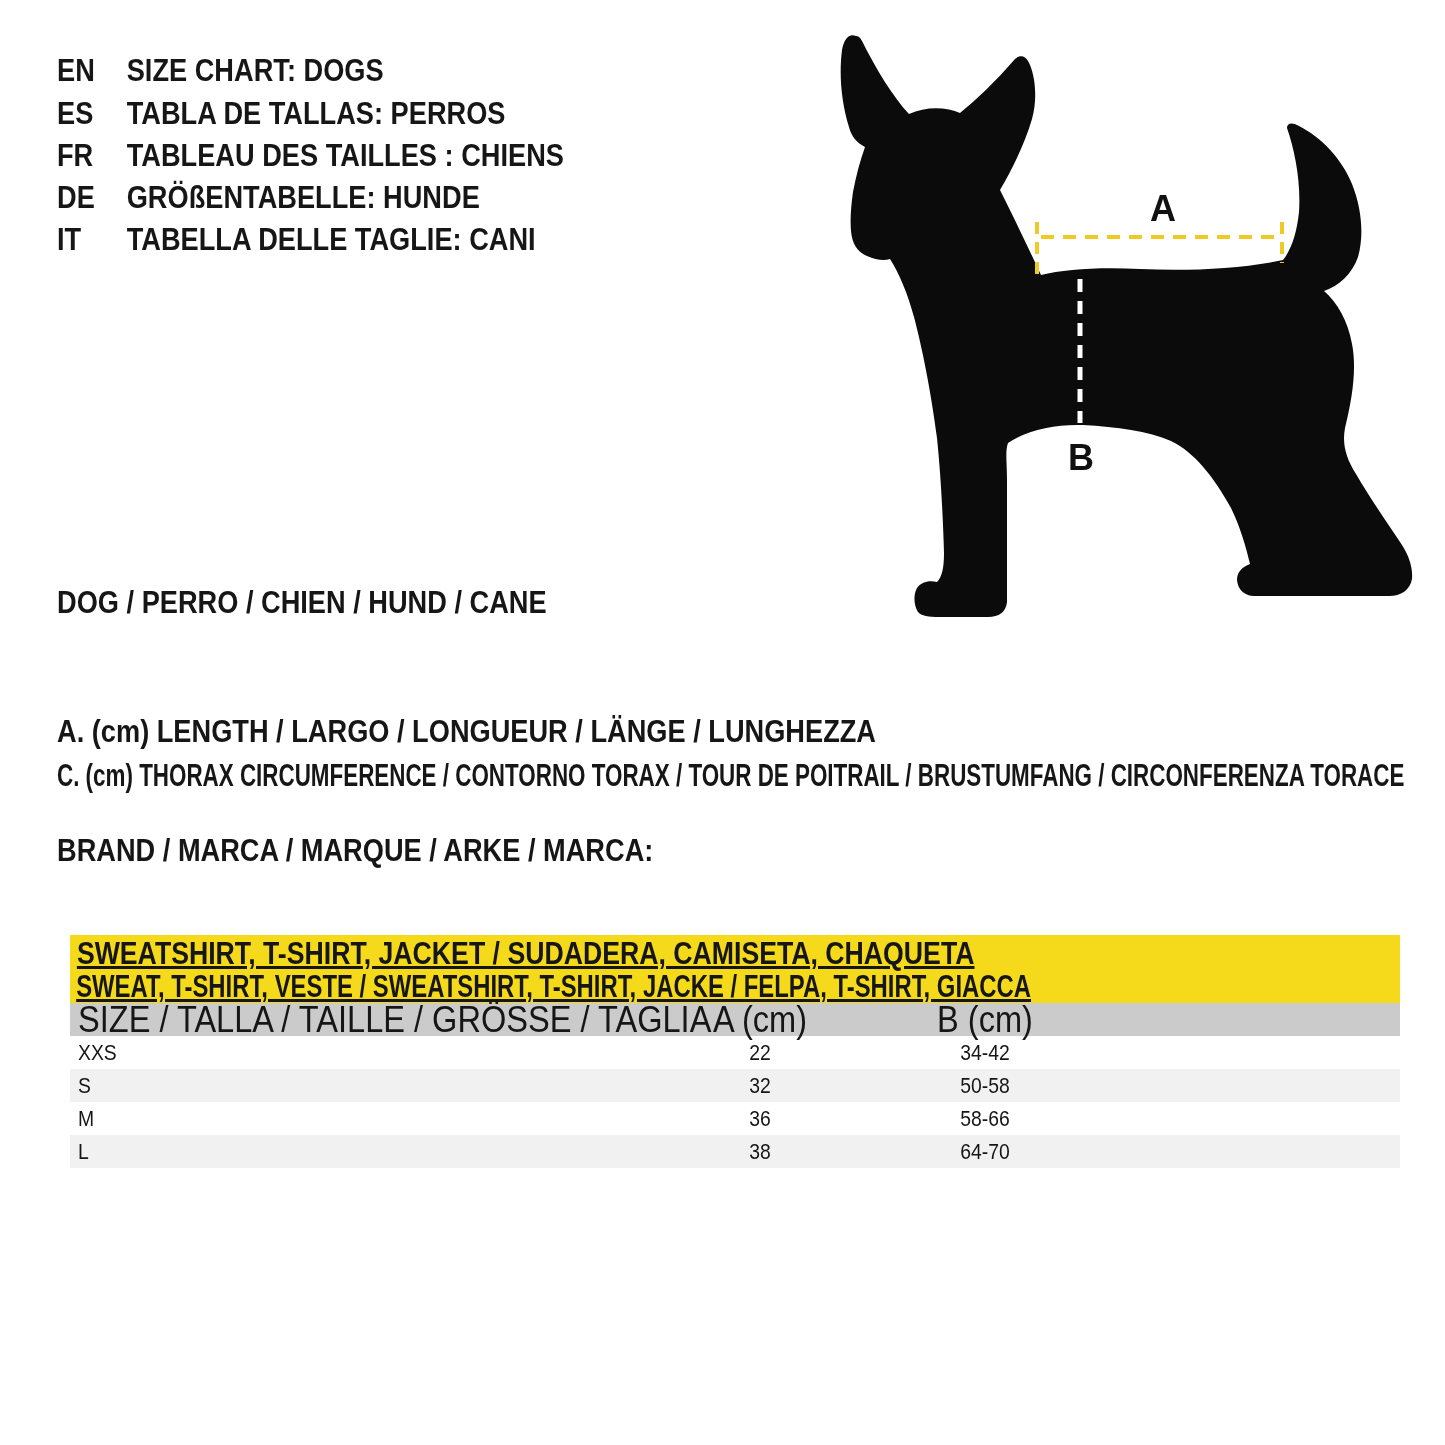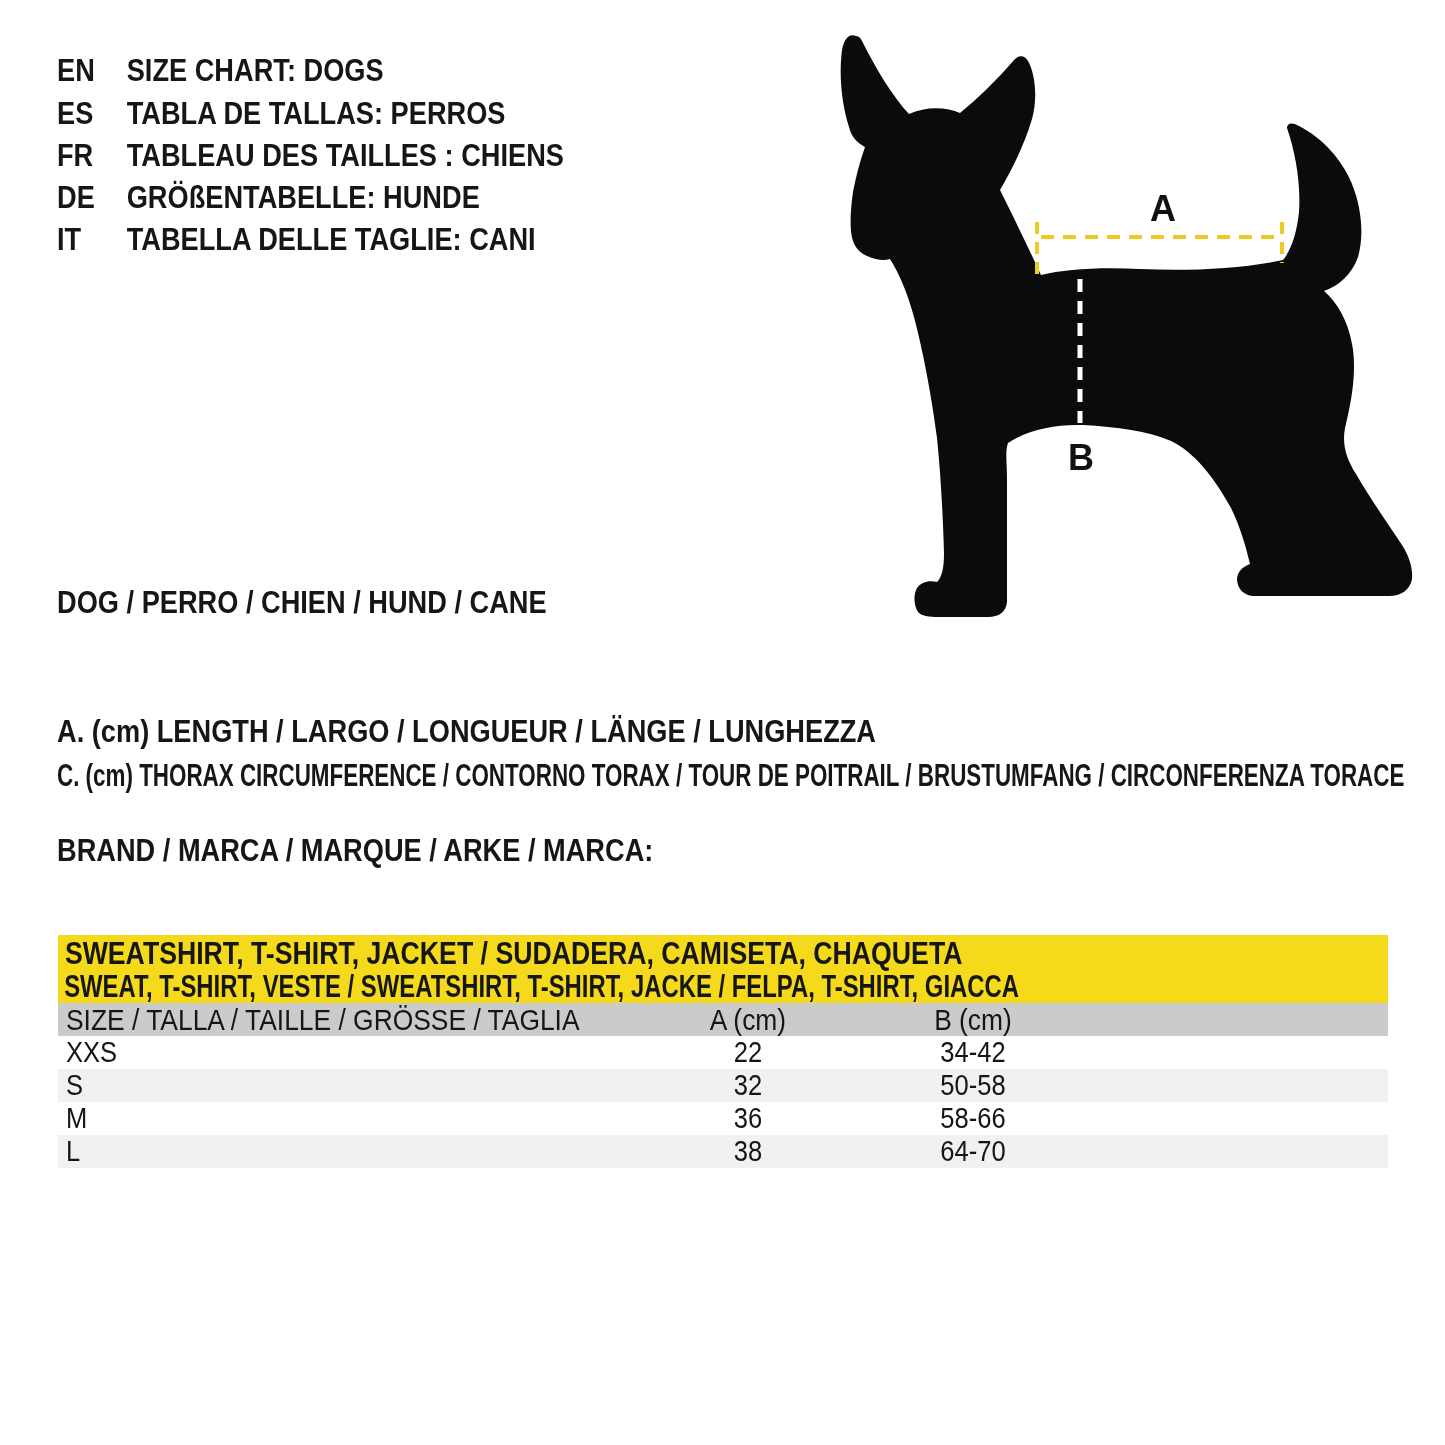--- a/index.html
+++ b/index.html
@@ -9,27 +9,27 @@
   .lrow{position:absolute;left:57px;height:36px;line-height:36px;font-size:32px;font-weight:700;
         white-space:nowrap;transform:scaleX(0.85);transform-origin:left center;}
   .lcode{display:inline-block;width:82px;}
   
   .tline{position:absolute;left:57px;height:36px;line-height:36px;font-size:32px;font-weight:700;
          white-space:nowrap;transform:scaleX(0.85);transform-origin:left center;}
   .tline.xcond{transform:scaleX(0.70);}
   
   .marker{position:absolute;width:60px;text-align:center;font-size:36px;font-weight:700;color:#111;}
   
-  .stable{position:absolute;left:58px;top:935px;width:1330px;}
+  .stable{position:absolute;left:70px;top:935px;width:1330px;text-decoration:underline;}
   .yhead{background:#F5D91B;height:68px;padding-top:2px;box-sizing:border-box;}
   .yl{height:33px;line-height:33px;font-size:31px;font-weight:700;padding-left:8px;
       white-space:nowrap;transform:scaleX(0.86);transform-origin:left center;}
   .yl.y2{transform:scaleX(0.77);}
-  .ghead{position:relative;background:#CBCBCB;height:33px;font-size:30px;font-weight:400;}
-  .trow{position:relative;height:33px;font-size:29px;font-weight:400;}
+  .ghead{position:relative;background:#CBCBCB;height:33px;font-size:37px;font-weight:400;}
+  .trow{position:relative;height:33px;font-size:22px;font-weight:400;}
   .rows .trow:nth-child(even){background:#F1F1F2;}
   .c-size{position:absolute;left:8px;top:0;line-height:33px;white-space:nowrap;
           transform:scaleX(0.88);transform-origin:left center;}
   .c-a{position:absolute;left:590px;top:0;width:200px;text-align:center;line-height:33px;
        transform:scaleX(0.88);transform-origin:center center;}
   .c-b{position:absolute;left:815px;top:0;width:200px;text-align:center;line-height:33px;
        transform:scaleX(0.88);transform-origin:center center;}
   svg.fig{position:absolute;left:0;top:0;pointer-events:none;}
 </style>
 </head>

